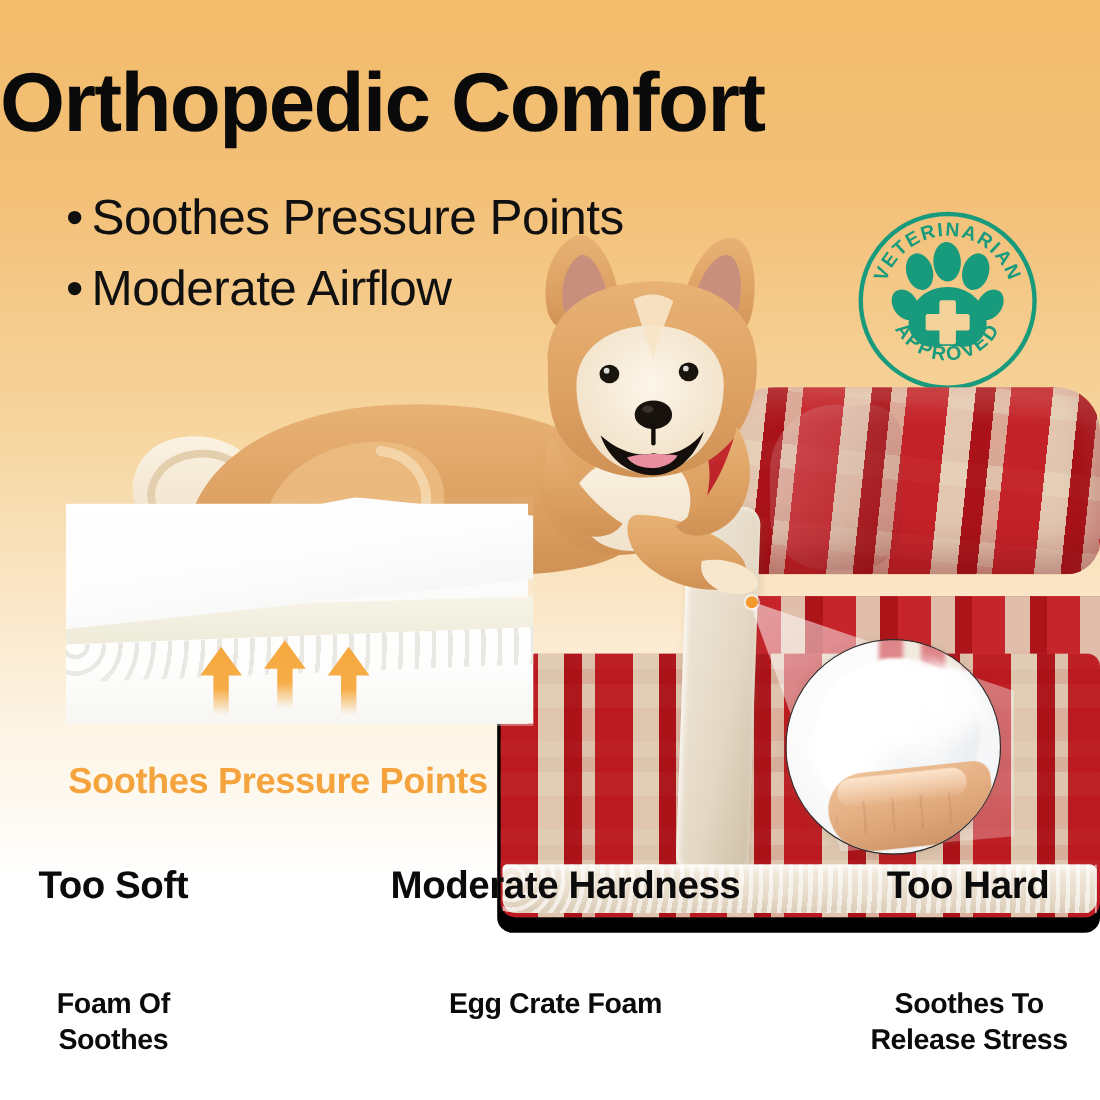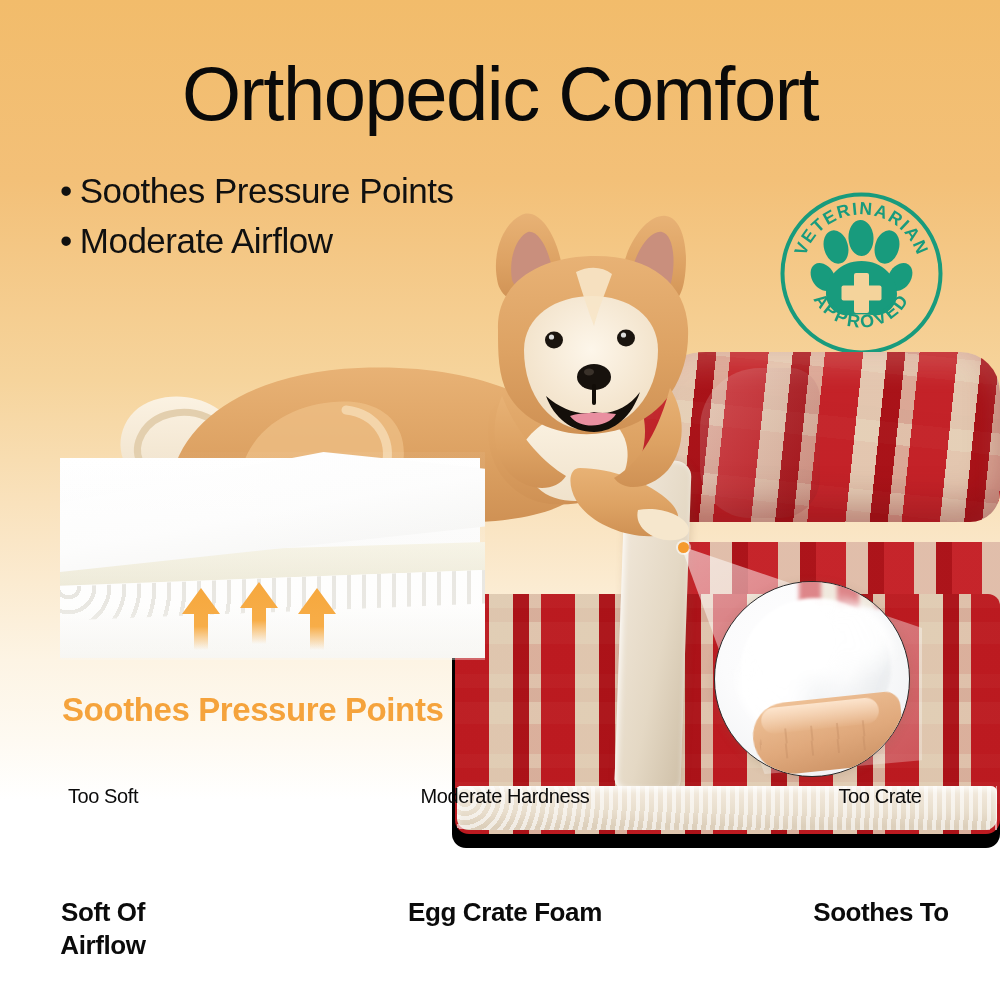--- a/index.html
+++ b/index.html
@@ -20,29 +20,28 @@
       #fdf4e4 66%,
       #fefaf2 74%,
       #ffffff 80%,
       #ffffff 100%);
     overflow:hidden;
   }
 
   
   .title {
     position:absolute; left:0; top:56px; width:1000px;
-    text-align:center;
-    font-size:76px; font-weight:normal; color:#0a0a0a;
+    font-size:76px; font-weight:bold; color:#0a0a0a;
     letter-spacing:-1.5px;
     line-height:1;
     white-space:nowrap;
   }
   .bullets { position:absolute; left:60px; top:166px; width:560px; }
   .bullet {
-    font-size:35px; color:#101010; line-height:1.42;
+    font-size:45px; color:#101010; line-height:1.42;
     letter-spacing:-0.5px; white-space:nowrap;
   }
   .bullet .dot-mark { display:inline-block; margin-right:8px; }
 
   
   .vet-badge {
     position:absolute; left:779px; top:191px; width:165px; height:165px;
   }
   .vet-badge svg { display:block; width:165px; height:165px; }
 
@@ -244,21 +243,21 @@
     position:absolute; left:62px; top:691px;
     font-size:33px; font-weight:bold; color:#f5a33c;
     letter-spacing:-0.4px; white-space:nowrap;
   }
 
   
   .scale { position:absolute; left:0; top:780px; width:1000px; height:220px; }
 
   .scale-top-label {
     position:absolute; text-align:center;
-    font-size:20px; font-weight:normal; color:#0b0b0b;
+    font-size:35px; font-weight:bold; color:#0b0b0b;
     letter-spacing:-0.4px; white-space:nowrap;
   }
   .scale-bottom-label {
     position:absolute; text-align:center;
     font-size:26px; font-weight:bold; color:#0b0b0b;
     letter-spacing:-0.4px; line-height:1.25;
   }
 </style>
 </head>
 <body>
@@ -431,27 +430,28 @@
     <div class="fiber-ball"></div>
     <div class="hand"></div>
   </div>
 
   <div class="soothes-caption">Soothes Pressure Points</div>
 
   <div class="scale">
 
     <div class="scale-top-label" style="left:3px; top:5px; width:200px;">Too Soft</div>
     <div class="scale-top-label" style="left:355px; top:5px; width:300px;text-align:center;">Moderate Hardness</div>
-    <div class="scale-top-label" style="left:780px; top:5px; width:200px;">Too Crate</div>
+    <div class="scale-top-label" style="left:780px; top:5px; width:200px;">Too Hard</div>
 
     <div class="scale-bottom-label" style="left:3px; top:116px; width:200px;">
-      <div>Soft Of</div>
-      <div>Airflow</div>
+      <div>Foam Of</div>
+      <div>Soothes</div>
     </div>
 
     <div class="scale-bottom-label" style="left:355px; top:116px; width:300px;text-align:center;">Egg Crate Foam</div>
 
     <div class="scale-bottom-label" style="left:770px; top:116px; width:222px;">
       <div>Soothes To</div>
+      <div>Release Stress</div>
     </div>
   </div>
 
 </div>
 
 </body></html>

